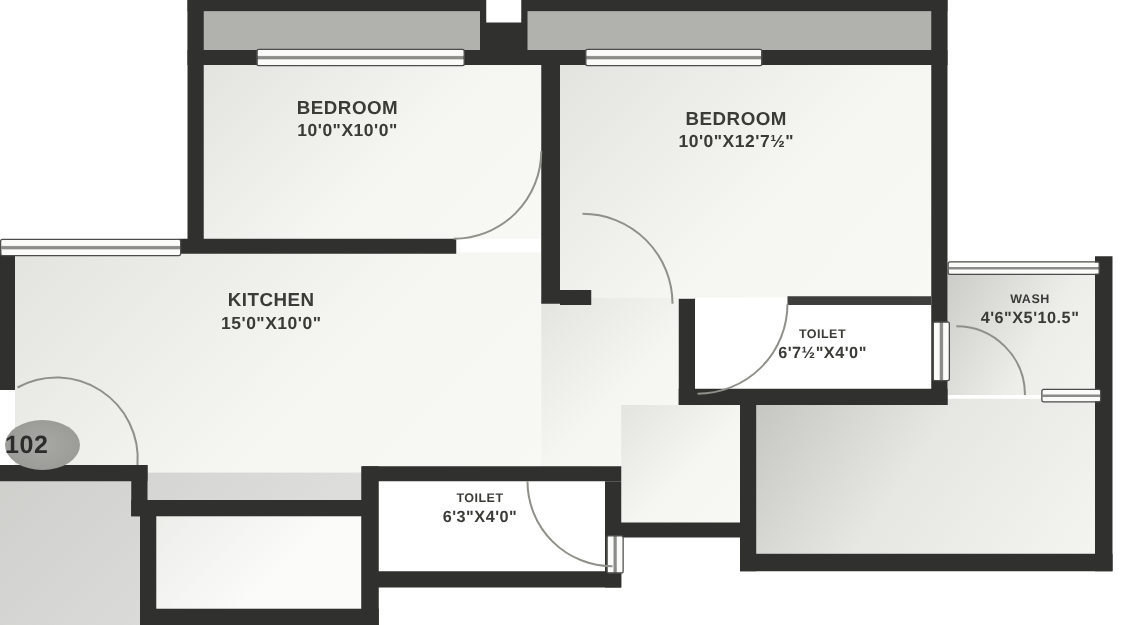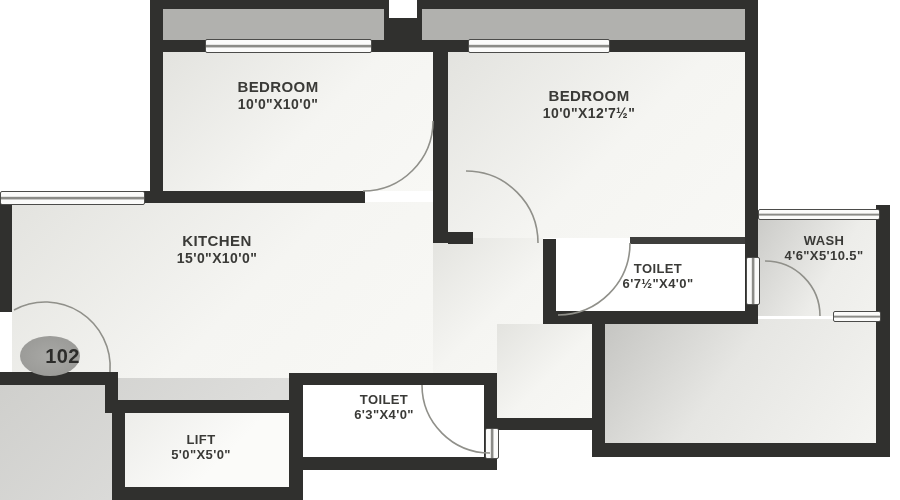--- a/index.html
+++ b/index.html
@@ -22,26 +22,26 @@
   .notch{position:absolute;background:#ffffff;z-index:4;}
   .win{position:absolute;z-index:4;border:1px solid #4c4c4a;border-radius:2px;
        background:linear-gradient(180deg,#fbfbfa 0%,#fbfbfa 36%,#8b8b87 44%,#8b8b87 58%,#fbfbfa 66%,#fbfbfa 100%);}
   .winv{background:linear-gradient(90deg,#fbfbfa 0%,#fbfbfa 36%,#8b8b87 44%,#8b8b87 58%,#fbfbfa 66%,#fbfbfa 100%);}
   .arcs{position:absolute;left:0;top:0;z-index:5;pointer-events:none;}
   .label{position:absolute;z-index:6;transform:translate(-50%,-50%);
          text-align:center;color:#3a3a37;font-weight:bold;line-height:1.18;
          letter-spacing:.4px;white-space:nowrap;}
   .label .nm{font-size:15px;}
   .label .dim{font-size:14px;}
-  .label.sm .nm{font-size:13px;}
+  .label.sm .nm{font-size:10px;}
   .label.sm .dim{font-size:13px;}
-  .unit{position:absolute;z-index:6;width:60px;height:40px;left:20px;top:336px;
+  .unit{position:absolute;z-index:6;width:60px;height:40px;left:4px;top:336px;
         background:radial-gradient(ellipse at center,#a8a8a5 0%,#96969三 100%);
         background:radial-gradient(ellipse at center,#a8a8a5 0%,#969693 100%);
-        border-radius:50%;display:flex;align-items:center;justify-content:flex-end;
+        border-radius:50%;display:flex;align-items:center;justify-content:flex-start;
         color:#2c2c2a;font-weight:bold;font-size:20px;letter-spacing:.5px;}
 </style>
 </head>
 <body>
 
 <div class="plan">
 
   <div class="region balcony" style="left:150px;top:9px;width:608px;height:31px;"></div>
   <div class="region room-light" style="left:163px;top:51px;width:270px;height:140px;"></div>
   <div class="region room-light" style="left:448px;top:51px;width:297px;height:187px;"></div>
@@ -116,22 +116,18 @@
     <div class="dim">6'7½"X4'0"</div>
   </div>
   <div class="label sm" style="left:824px;top:248px;">
     <div class="nm">WASH</div>
     <div class="dim">4'6"X5'10.5"</div>
   </div>
   <div class="label sm" style="left:384px;top:407px;">
     <div class="nm">TOILET</div>
     <div class="dim">6'3"X4'0"</div>
   </div>
-  <div class="label sm" style="left:201px;top:447px;">
-    <div class="nm">LIFT</div>
-    <div class="dim">5'0"X5'0"</div>
-  </div>
 
   <div class="unit">
     <span>102</span>
   </div>
 
 </div>
 
 </body></html>

